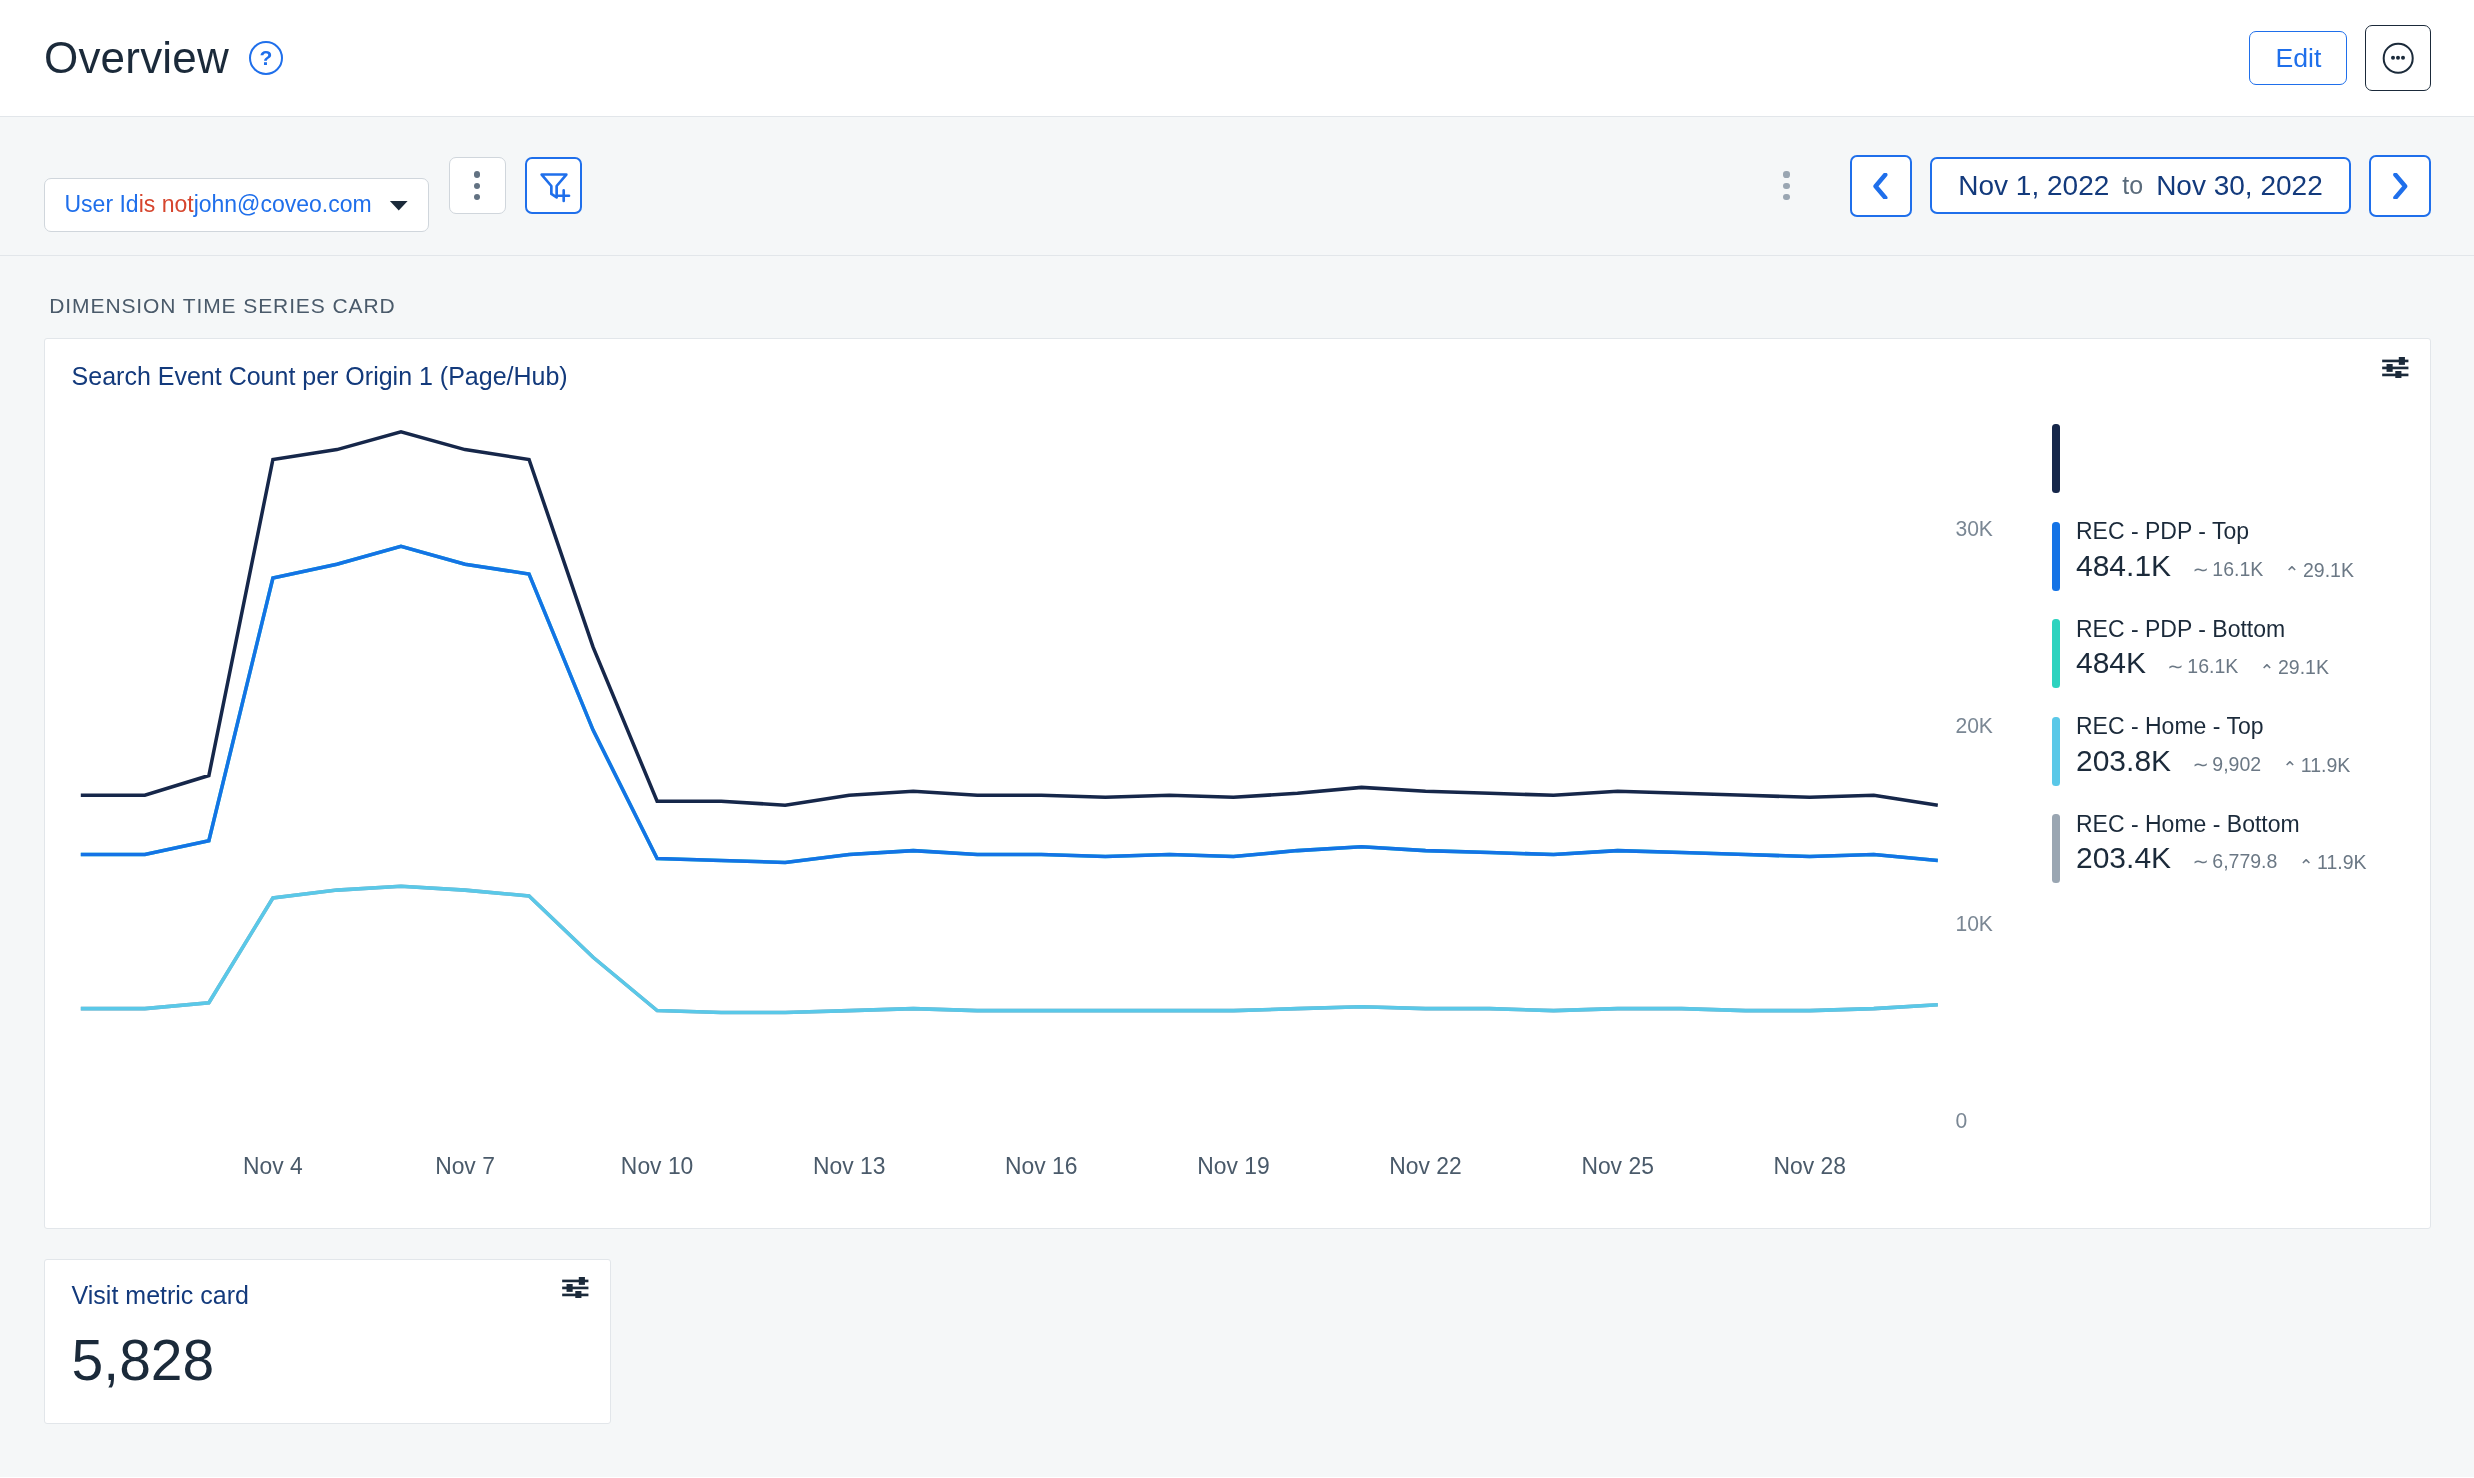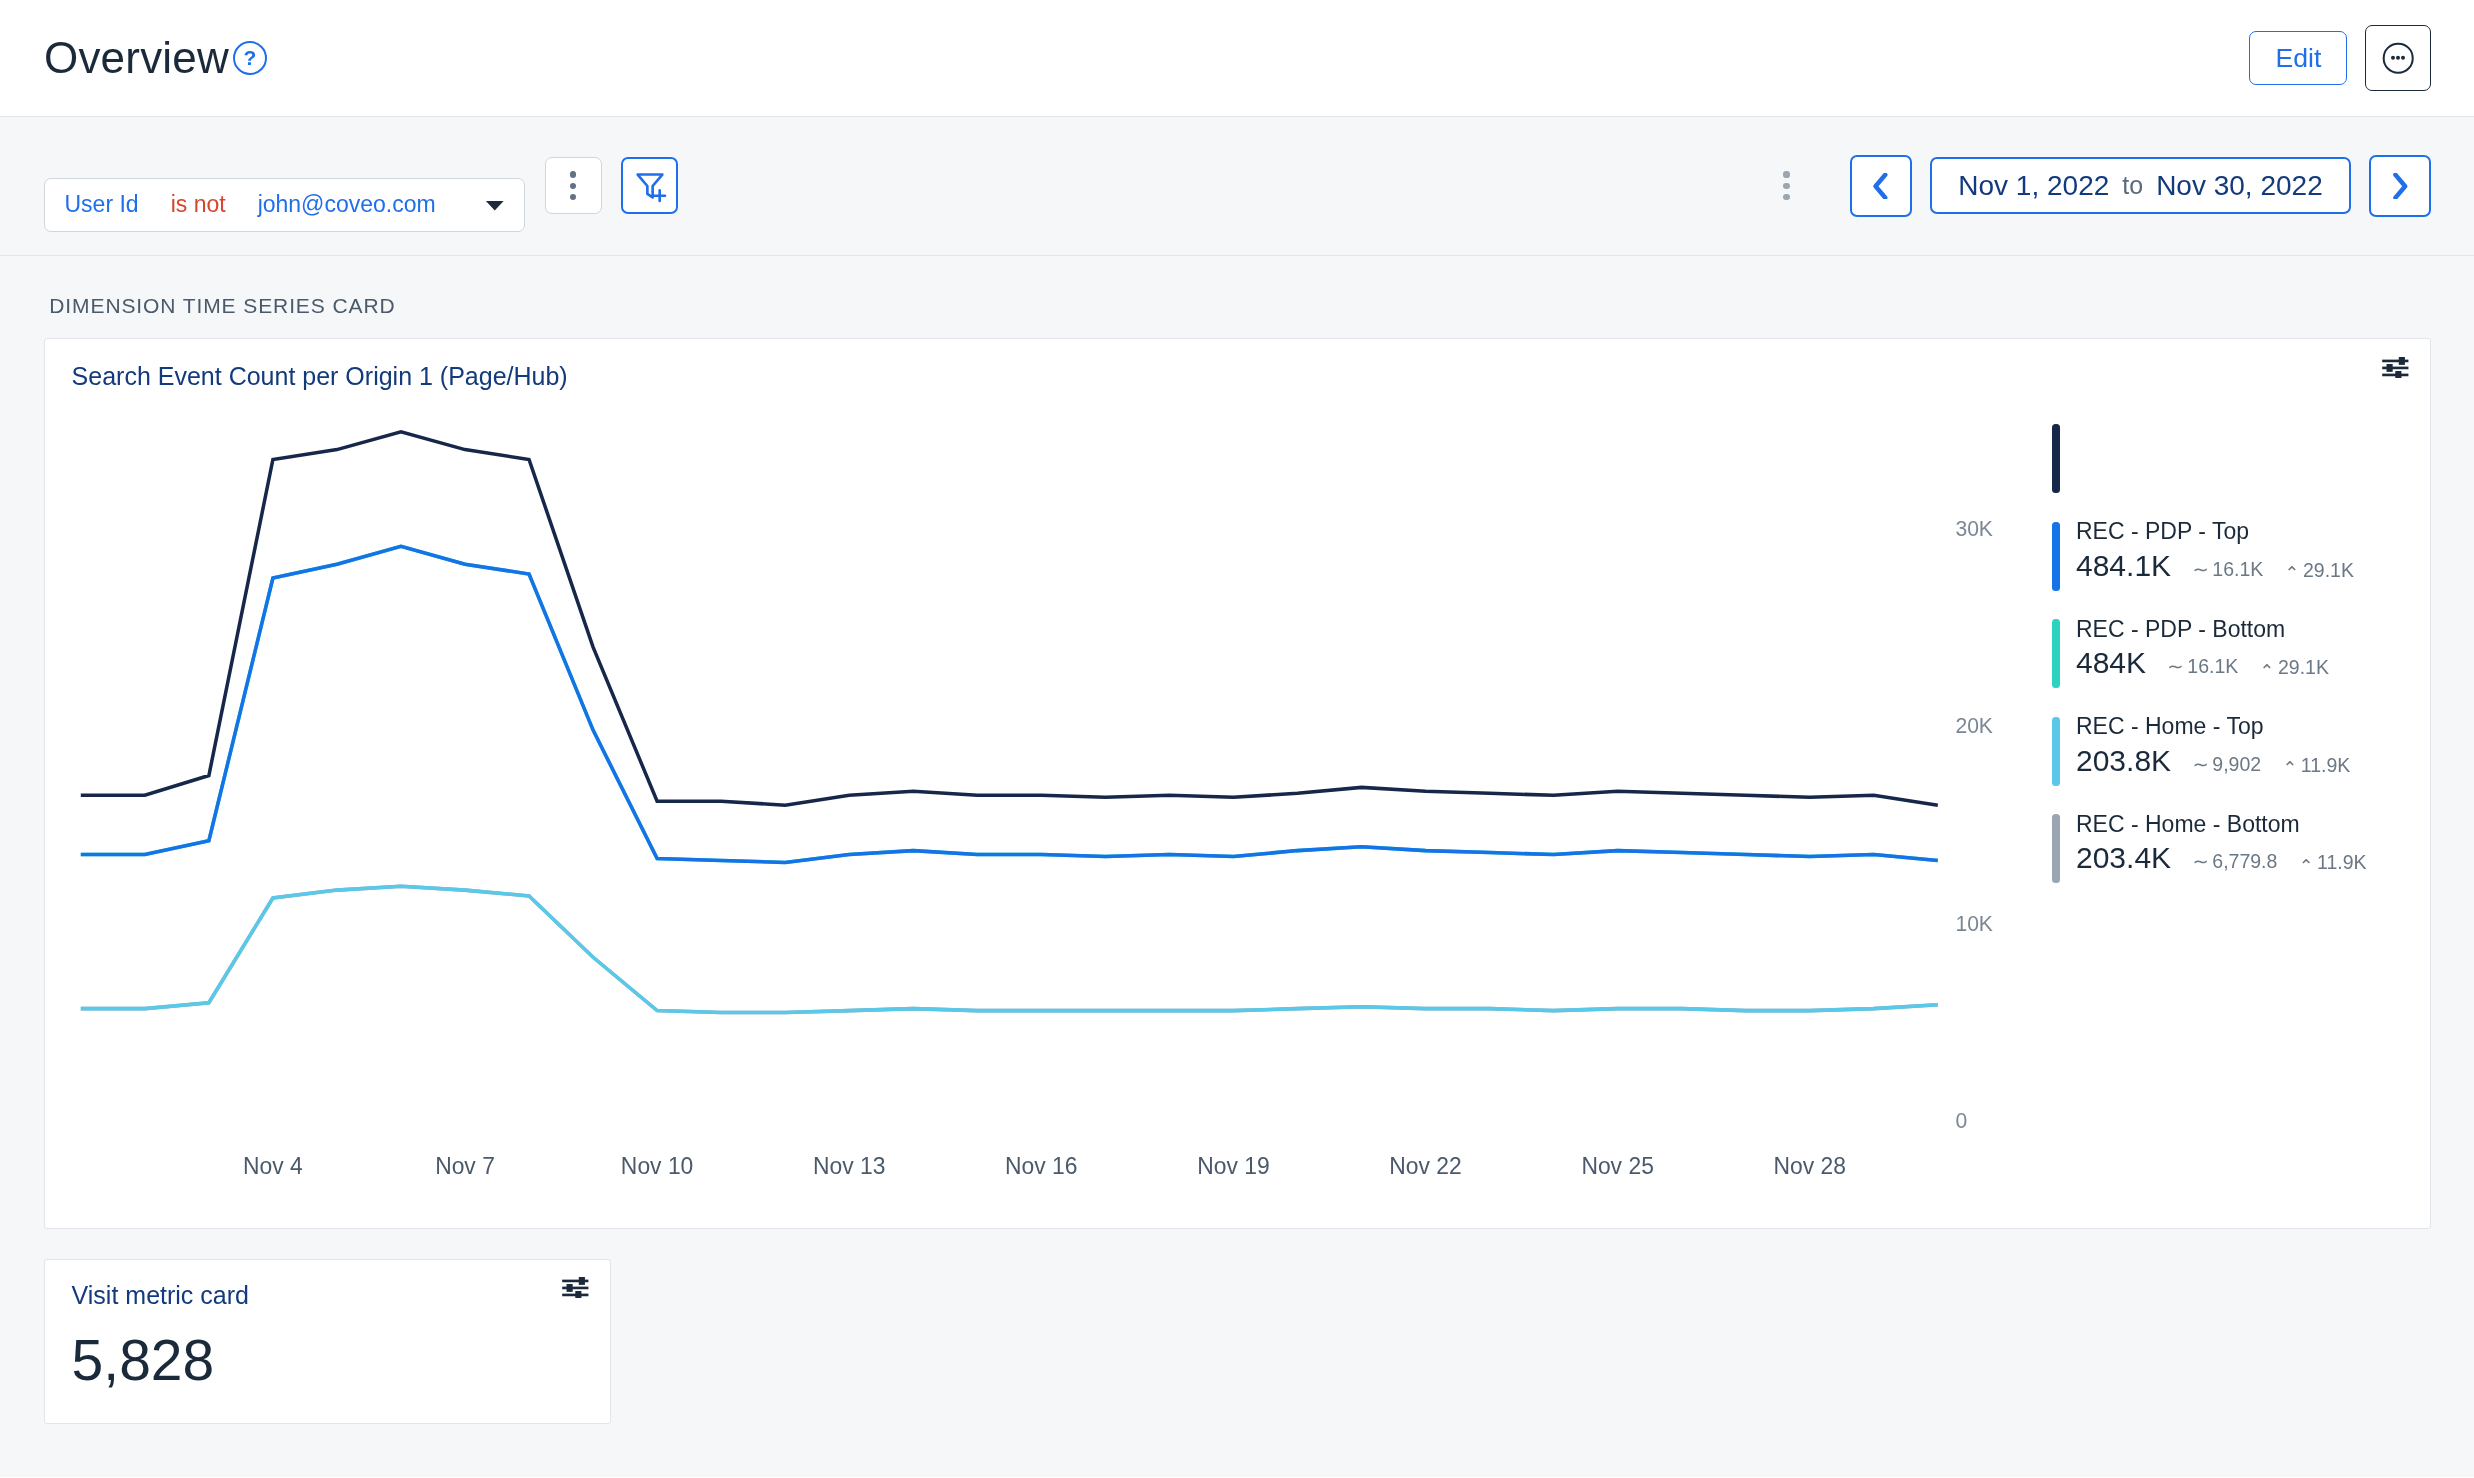--- a/index.html
+++ b/index.html
@@ -11,21 +11,21 @@
     font-size: 23px;
   }
 
   
   .header {
     display: flex;
     align-items: center;
     justify-content: space-between;
     padding: 25px 44px 25px 44px;
   }
-  .header-left { display: flex; align-items: center; gap: 4px; }
+  .header-left { display: flex; align-items: center; gap: 20px; }
   .page-title { font-size: 44px; font-weight: 400; letter-spacing: 0.2px;}
   .help-icon {
     width: 34px; height: 34px; border: 2.7px solid #1f6feb; border-radius: 50%;
     display: inline-flex; align-items: center; justify-content: center;
     color: #1f6feb; font-size: 21px; font-weight: 700;
   }
   .header-right { display: flex; align-items: center; gap: 17.7px; }
   .edit-btn {
     border: 1.8px solid #1f6feb; color: #1f6feb; background: #fff;
     font-size: 26.6px; padding: 10.6px 25px; border-radius: 7px; cursor: pointer;
@@ -51,21 +51,21 @@
   .dots-horizontal span:nth-child(3){ left:17.7px;}
 
   
   .toolbar {
     display:flex; align-items:center; justify-content:space-between;
     border-top:0.9px solid #e2e6ea; border-bottom:0.9px solid #e2e6ea;
     background:#f5f7f8; padding:23px 44px;
   }
   .toolbar-left { display:flex; align-items:center; gap:19.5px; }
   .filter-chip {
-    display:flex; align-items:center; gap:32px;
+    display:flex; align-items:center; gap:0;
     border:1.8px solid #d0d6dc; border-radius:7px; background:#fff;
     padding:12.4px 19.5px; font-size:23px; cursor:pointer;margin-top:38px;
   }
   .filter-chip .field   { color:#1f6feb; }
   .filter-chip .op      { color:#d6452d; }
   .filter-chip .value   { color:#1f6feb; }
   .filter-chip .caret   { margin-left:17.7px; }
   .icon-btn {
     width:57px; height:57px; border-radius:7px;
     display:flex; align-items:center; justify-content:center; cursor:pointer;

